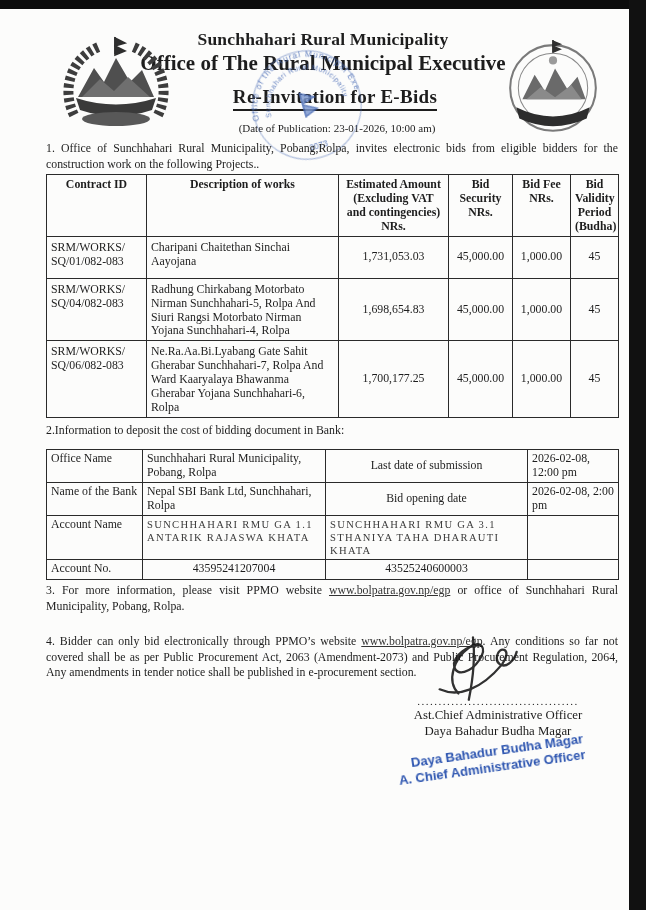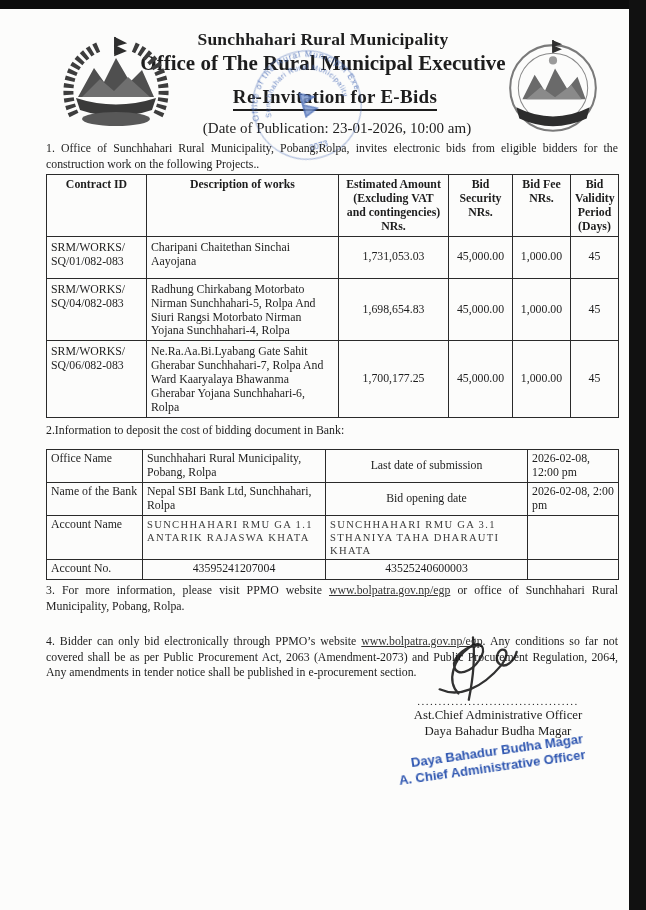--- a/index.html
+++ b/index.html
@@ -10,21 +10,21 @@
   .band-top{position:absolute;left:0;top:0;width:646px;height:9px;background:#0c0c0c;}
   .band-right{position:absolute;right:0;top:0;width:17px;height:910px;background:#111;}
 
   
   .header{position:relative;text-align:center;padding-top:28px;}
   .muni{font-size:17.5px;font-weight:bold;line-height:22px;letter-spacing:.2px;}
   .office{font-size:21px;font-weight:bold;line-height:26px;}
   .addr{font-size:17.5px;font-weight:bold;line-height:24px;}
   .notice-title{display:inline-block;font-size:19px;font-weight:bold;line-height:23px;
     margin-top:9px;border-bottom:2.5px solid #1d1d1d;padding-bottom:1px;letter-spacing:.3px;margin-left:24px;}
-  .pub{font-size:15px;line-height:18px;margin-top:8px;padding-left:28px;}
+  .pub{font-size:11px;line-height:18px;margin-top:8px;padding-left:28px;}
 
   .logo-left{position:absolute;left:56px;top:34px;width:120px;height:102px;filter:blur(.4px);}
   .logo-right{position:absolute;left:502px;top:38px;width:102px;height:102px;filter:blur(.4px);}
   .stamp{position:absolute;left:248px;top:46px;width:118px;height:118px;
          transform:rotate(-16deg);opacity:.82;filter:blur(.3px);}
 
   
   .content{position:relative;margin:4px 0 0 46px;width:572px;}
   .para{font-size:11.8px;line-height:1.32;text-align:justify;margin:0;}
   .section-heading{font-size:11.8px;margin:5px 0 2px;}
@@ -136,21 +136,21 @@
           <col style="width:58px">
           <col style="width:48px">
       </colgroup>
       <tbody>
           <tr>
         <th>Contract ID</th>
         <th>Description of works</th>
         <th>Estimated Amount (Excluding VAT and contingencies) NRs.</th>
         <th>Bid Security NRs.</th>
         <th>Bid Fee NRs.</th>
-        <th>Bid Validity Period (Days)</th>
+        <th>Bid Validity Period (Budha)</th>
       </tr>
       <tr class="r1">
         <td class="cid">
           <span>SRM/WORKS/</span><br>
           <span>SQ/01/082-083</span>
         </td>
         <td class="cid">Charipani Chaitethan Sinchai Aayojana</td>
         <td class="num">1,731,053.03</td>
         <td class="num">45,000.00</td>
         <td class="num">1,000.00</td>

